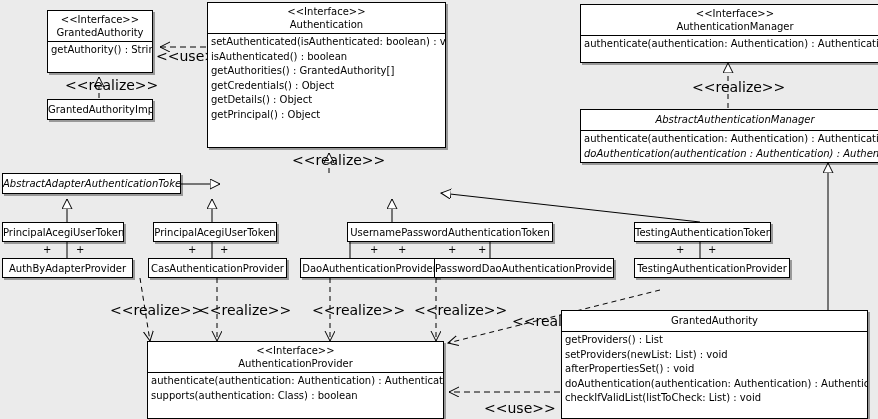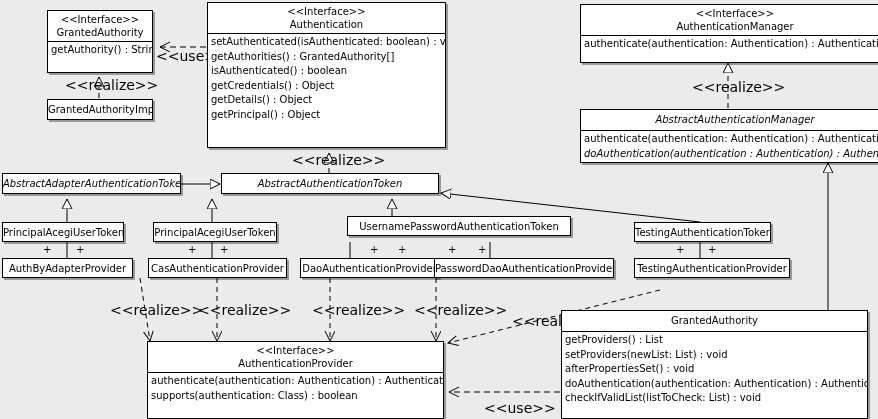--- a/index.html
+++ b/index.html
@@ -213,22 +213,22 @@
   </div>
 
   <div class="uml-box" style="left:207px; top:2px; width:239px; height:146px;">
     <div class="uml-head">
       <span class="stereo">&lt;&lt;Interface&gt;&gt;</span>
       <span class="cname">Authentication</span>
     </div>
     <div class="uml-sep"></div>
     <div class="uml-body">
       <div class="m">setAuthenticated(isAuthenticated: boolean) : void</div>
+      <div class="m">isAuthenticated() : boolean</div>
       <div class="m">getAuthorities() : GrantedAuthority[]</div>
-      <div class="m">isAuthenticated() : boolean</div>
       <div class="m">getCredentials() : Object</div>
       <div class="m">getDetails() : Object</div>
       <div class="m">getPrincipal() : Object</div>
     </div>
   </div>
 
   <div class="uml-box" style="left:580px; top:4px; width:310px; height:59px;">
     <div class="uml-head">
       <span class="stereo">&lt;&lt;Interface&gt;&gt;</span>
       <span class="cname">AuthenticationManager</span>
@@ -247,33 +247,30 @@
     <div class="uml-body">
       <div class="m">authenticate(authentication: Authentication) : Authentication</div>
       <div class="m italic">doAuthentication(authentication : Authentication) : Authentication</div>
     </div>
   </div>
 
   <div class="simple-box italic" style="left:2px; top:173px; width:179px; height:21px;">
     <span>AbstractAdapterAuthenticationToken</span>
   </div>
 
-  <div class="simple-box italic" style="left:221px; top:173px; width:218px; height:21px;">
-    <span>AbstractAuthenticationToken</span>
-  </div>
 
   <div class="simple-box" style="left:2px; top:222px; width:122px; height:20px;">
     <span>PrincipalAcegiUserToken</span>
   </div>
 
   <div class="simple-box" style="left:153px; top:222px; width:124px; height:20px;">
     <span>PrincipalAcegiUserToken</span>
   </div>
 
-  <div class="simple-box" style="left:347px; top:216px; width:224px; height:20px;">
+  <div class="simple-box" style="left:347px; top:222px; width:206px; height:20px;">
     <span>UsernamePasswordAuthenticationToken</span>
   </div>
 
   <div class="simple-box" style="left:634px; top:222px; width:137px; height:20px;">
     <span>TestingAuthenticationToken</span>
   </div>
 
   <div class="simple-box" style="left:2px; top:258px; width:131px; height:20px;text-align:center;">
     <span>AuthByAdapterProvider</span>
   </div>

